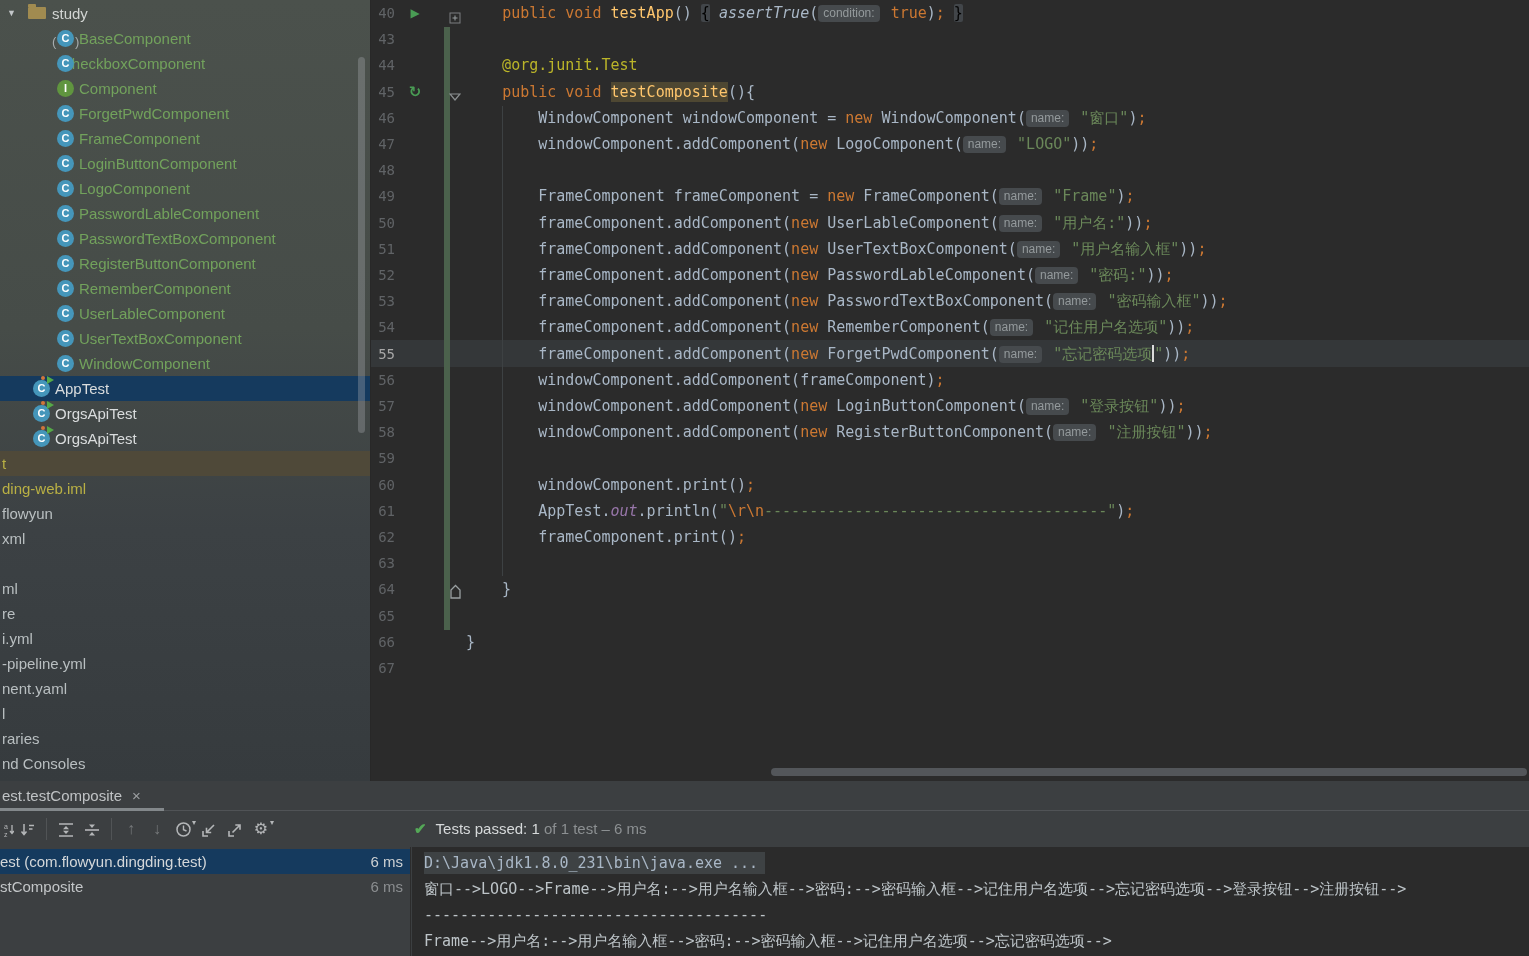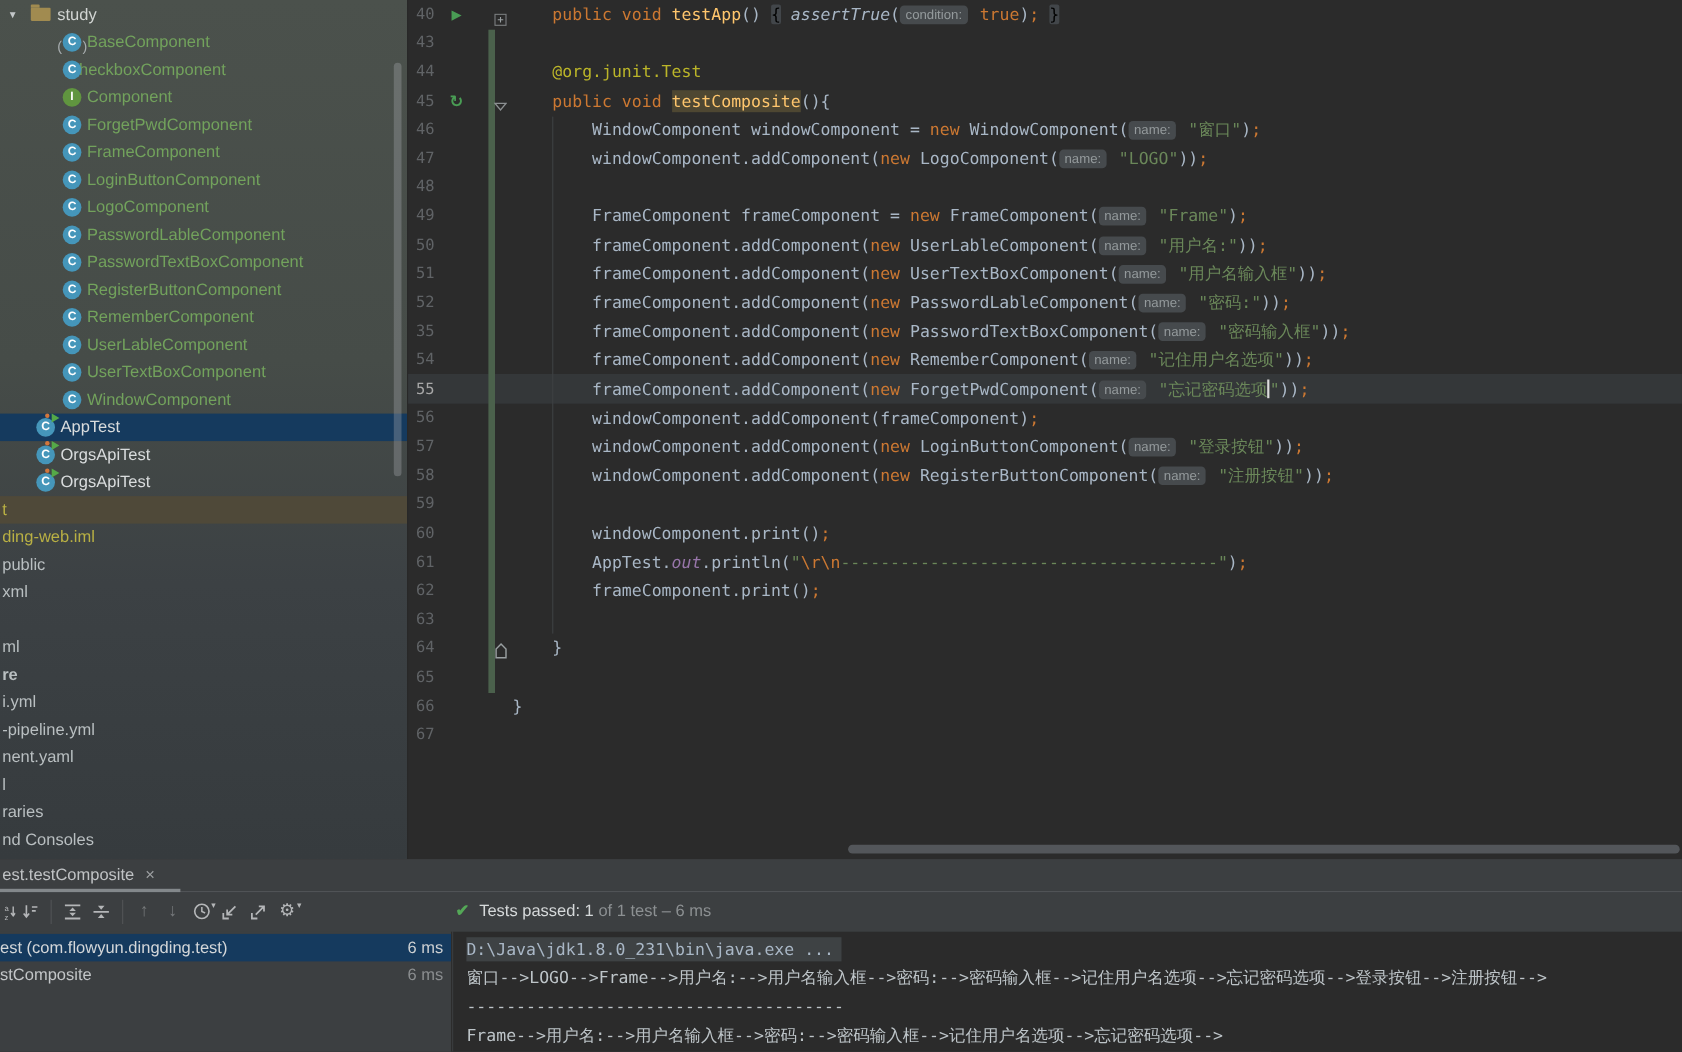--- a/index.html
+++ b/index.html
@@ -116,25 +116,25 @@
       <div class="trow" style="top: 251px;"><span class="ticon cls" style="left: 57px;">C</span><span class="c-green" style="margin-left: 79px; display: inline-block;">RegisterButtonComponent</span></div>
       <div class="trow" style="top: 276px;"><span class="ticon cls" style="left: 57px;">C</span><span class="c-green" style="margin-left: 79px; display: inline-block;">RememberComponent</span></div>
       <div class="trow" style="top: 301px;"><span class="ticon cls" style="left: 57px;">C</span><span class="c-green" style="margin-left: 79px; display: inline-block;">UserLableComponent</span></div>
       <div class="trow" style="top: 326px;"><span class="ticon cls" style="left: 57px;">C</span><span class="c-green" style="margin-left: 79px; display: inline-block;">UserTextBoxComponent</span></div>
       <div class="trow" style="top: 351px;"><span class="ticon cls" style="left: 57px;">C</span><span class="c-green" style="margin-left: 79px; display: inline-block;">WindowComponent</span></div>
       <div class="trow sel" style="top: 376px;"><span class="ticon cls" style="left: 33px;">C<span class="badge-play"></span><span class="badge-dot"></span></span><span class="c-white" style="margin-left: 55px; display: inline-block;">AppTest</span></div>
       <div class="trow" style="top: 401px;"><span class="ticon cls" style="left: 33px;">C<span class="badge-play"></span><span class="badge-dot"></span></span><span class="c-white" style="margin-left: 55px; display: inline-block;">OrgsApiTest</span></div>
       <div class="trow" style="top: 426px;"><span class="ticon cls" style="left: 33px;">C<span class="badge-play"></span><span class="badge-dot"></span></span><span class="c-white" style="margin-left: 55px; display: inline-block;">OrgsApiTest</span></div>
       <div class="trow warm" style="top: 451px;"><span class="c-yellow" style="margin-left: 2px; display: inline-block;">t</span></div>
       <div class="trow" style="top: 476px;"><span class="c-yellow" style="margin-left: 2px; display: inline-block;">ding-web.iml</span></div>
-      <div class="trow" style="top: 501px;"><span class="c-gray" style="margin-left: 2px; display: inline-block;">public</span></div>
+      <div class="trow" style="top: 501px;"><span class="c-gray" style="margin-left: 2px; display: inline-block;">flowyun</span></div>
       <div class="trow" style="top: 526px;"><span class="c-gray" style="margin-left: 2px; display: inline-block;">xml</span></div>
       <div class="trow" style="top: 551px;"><span class="c-gray" style="margin-left: 2px; display: inline-block;"></span></div>
       <div class="trow" style="top: 576px;"><span class="c-gray" style="margin-left: 2px; display: inline-block;">ml</span></div>
-      <div class="trow" style="top: 601px; font-weight: bold;"><span class="c-gray" style="margin-left: 2px; display: inline-block;">re</span></div>
+      <div class="trow" style="top: 601px;"><span class="c-gray" style="margin-left: 2px; display: inline-block;">re</span></div>
       <div class="trow" style="top: 626px;"><span class="c-gray" style="margin-left: 2px; display: inline-block;">i.yml</span></div>
       <div class="trow" style="top: 651px;"><span class="c-gray" style="margin-left: 2px; display: inline-block;">-pipeline.yml</span></div>
       <div class="trow" style="top: 676px;"><span class="c-gray" style="margin-left: 2px; display: inline-block;">nent.yaml</span></div>
       <div class="trow" style="top: 701px;"><span class="c-gray" style="margin-left: 2px; display: inline-block;">l</span></div>
       <div class="trow" style="top: 726px;"><span class="c-gray" style="margin-left: 2px; display: inline-block;">raries</span></div>
       <div class="trow" style="top: 751px;"><span class="c-gray" style="margin-left: 2px; display: inline-block;">nd Consoles</span></div>
     </div>
   <div id="tree-scrollbar"></div>
 </div>
 
@@ -152,21 +152,21 @@
       <div class="cline" style="top: 78.6px;"><span class="lnum">45</span><span class="gico rerun">↻</span><span class="fico"><svg width="12" height="12" viewBox="0 0 12 12">
             <path d="M1 3 H11 L6 9 Z" fill="none" stroke="#8c9092" stroke-width="1.2"></path>
           </svg></span><span class="code"><span class="pl">    </span><span class="kw">public void</span><span class="pl"> </span><span class="mh">testComposite</span><span class="pl">(){</span></span></div>
       <div class="cline" style="top: 104.8px;"><span class="lnum">46</span><span class="code"><span class="pl">        WindowComponent windowComponent = </span><span class="kw">new</span><span class="pl"> WindowComponent(</span><span class="hint">name:</span><span class="pl"> </span><span class="str">"窗口"</span><span class="pl">)</span><span class="semi">;</span></span></div>
       <div class="cline" style="top: 131px;"><span class="lnum">47</span><span class="code"><span class="pl">        windowComponent.addComponent(</span><span class="kw">new</span><span class="pl"> LogoComponent(</span><span class="hint">name:</span><span class="pl"> </span><span class="str">"LOGO"</span><span class="pl">))</span><span class="semi">;</span></span></div>
       <div class="cline" style="top: 157.2px;"><span class="lnum">48</span><span class="code"></span></div>
       <div class="cline" style="top: 183.4px;"><span class="lnum">49</span><span class="code"><span class="pl">        FrameComponent frameComponent = </span><span class="kw">new</span><span class="pl"> FrameComponent(</span><span class="hint">name:</span><span class="pl"> </span><span class="str">"Frame"</span><span class="pl">)</span><span class="semi">;</span></span></div>
       <div class="cline" style="top: 209.6px;"><span class="lnum">50</span><span class="code"><span class="pl">        frameComponent.addComponent(</span><span class="kw">new</span><span class="pl"> UserLableComponent(</span><span class="hint">name:</span><span class="pl"> </span><span class="str">"用户名:"</span><span class="pl">))</span><span class="semi">;</span></span></div>
       <div class="cline" style="top: 235.8px;"><span class="lnum">51</span><span class="code"><span class="pl">        frameComponent.addComponent(</span><span class="kw">new</span><span class="pl"> UserTextBoxComponent(</span><span class="hint">name:</span><span class="pl"> </span><span class="str">"用户名输入框"</span><span class="pl">))</span><span class="semi">;</span></span></div>
       <div class="cline" style="top: 262px;"><span class="lnum">52</span><span class="code"><span class="pl">        frameComponent.addComponent(</span><span class="kw">new</span><span class="pl"> PasswordLableComponent(</span><span class="hint">name:</span><span class="pl"> </span><span class="str">"密码:"</span><span class="pl">))</span><span class="semi">;</span></span></div>
-      <div class="cline" style="top: 288.2px;"><span class="lnum">35</span><span class="code"><span class="pl">        frameComponent.addComponent(</span><span class="kw">new</span><span class="pl"> PasswordTextBoxComponent(</span><span class="hint">name:</span><span class="pl"> </span><span class="str">"密码输入框"</span><span class="pl">))</span><span class="semi">;</span></span></div>
+      <div class="cline" style="top: 288.2px;"><span class="lnum">53</span><span class="code"><span class="pl">        frameComponent.addComponent(</span><span class="kw">new</span><span class="pl"> PasswordTextBoxComponent(</span><span class="hint">name:</span><span class="pl"> </span><span class="str">"密码输入框"</span><span class="pl">))</span><span class="semi">;</span></span></div>
       <div class="cline" style="top: 314.4px;"><span class="lnum">54</span><span class="code"><span class="pl">        frameComponent.addComponent(</span><span class="kw">new</span><span class="pl"> RememberComponent(</span><span class="hint">name:</span><span class="pl"> </span><span class="str">"记住用户名选项"</span><span class="pl">))</span><span class="semi">;</span></span></div>
       <div class="cline cur" style="top: 340.6px;"><span class="lnum">55</span><span class="code"><span class="pl">        frameComponent.addComponent(</span><span class="kw">new</span><span class="pl"> ForgetPwdComponent(</span><span class="hint">name:</span><span class="pl"> </span><span class="str">"忘记密码选项</span><span class="caret"></span><span class="str">"</span><span class="pl">))</span><span class="semi">;</span></span></div>
       <div class="cline" style="top: 366.8px;"><span class="lnum">56</span><span class="code"><span class="pl">        windowComponent.addComponent(frameComponent)</span><span class="semi">;</span></span></div>
       <div class="cline" style="top: 393px;"><span class="lnum">57</span><span class="code"><span class="pl">        windowComponent.addComponent(</span><span class="kw">new</span><span class="pl"> LoginButtonComponent(</span><span class="hint">name:</span><span class="pl"> </span><span class="str">"登录按钮"</span><span class="pl">))</span><span class="semi">;</span></span></div>
       <div class="cline" style="top: 419.2px;"><span class="lnum">58</span><span class="code"><span class="pl">        windowComponent.addComponent(</span><span class="kw">new</span><span class="pl"> RegisterButtonComponent(</span><span class="hint">name:</span><span class="pl"> </span><span class="str">"注册按钮"</span><span class="pl">))</span><span class="semi">;</span></span></div>
       <div class="cline" style="top: 445.4px;"><span class="lnum">59</span><span class="code"></span></div>
       <div class="cline" style="top: 471.6px;"><span class="lnum">60</span><span class="code"><span class="pl">        windowComponent.print()</span><span class="semi">;</span></span></div>
       <div class="cline" style="top: 497.8px;"><span class="lnum">61</span><span class="code"><span class="pl">        AppTest.</span><span class="fld">out</span><span class="pl">.println(</span><span class="str">"</span><span class="esc">\r\n</span><span class="str">--------------------------------------"</span><span class="pl">)</span><span class="semi">;</span></span></div>
       <div class="cline" style="top: 524px;"><span class="lnum">62</span><span class="code"><span class="pl">        frameComponent.print()</span><span class="semi">;</span></span></div>
       <div class="cline" style="top: 550.2px;"><span class="lnum">63</span><span class="code"></span></div>

